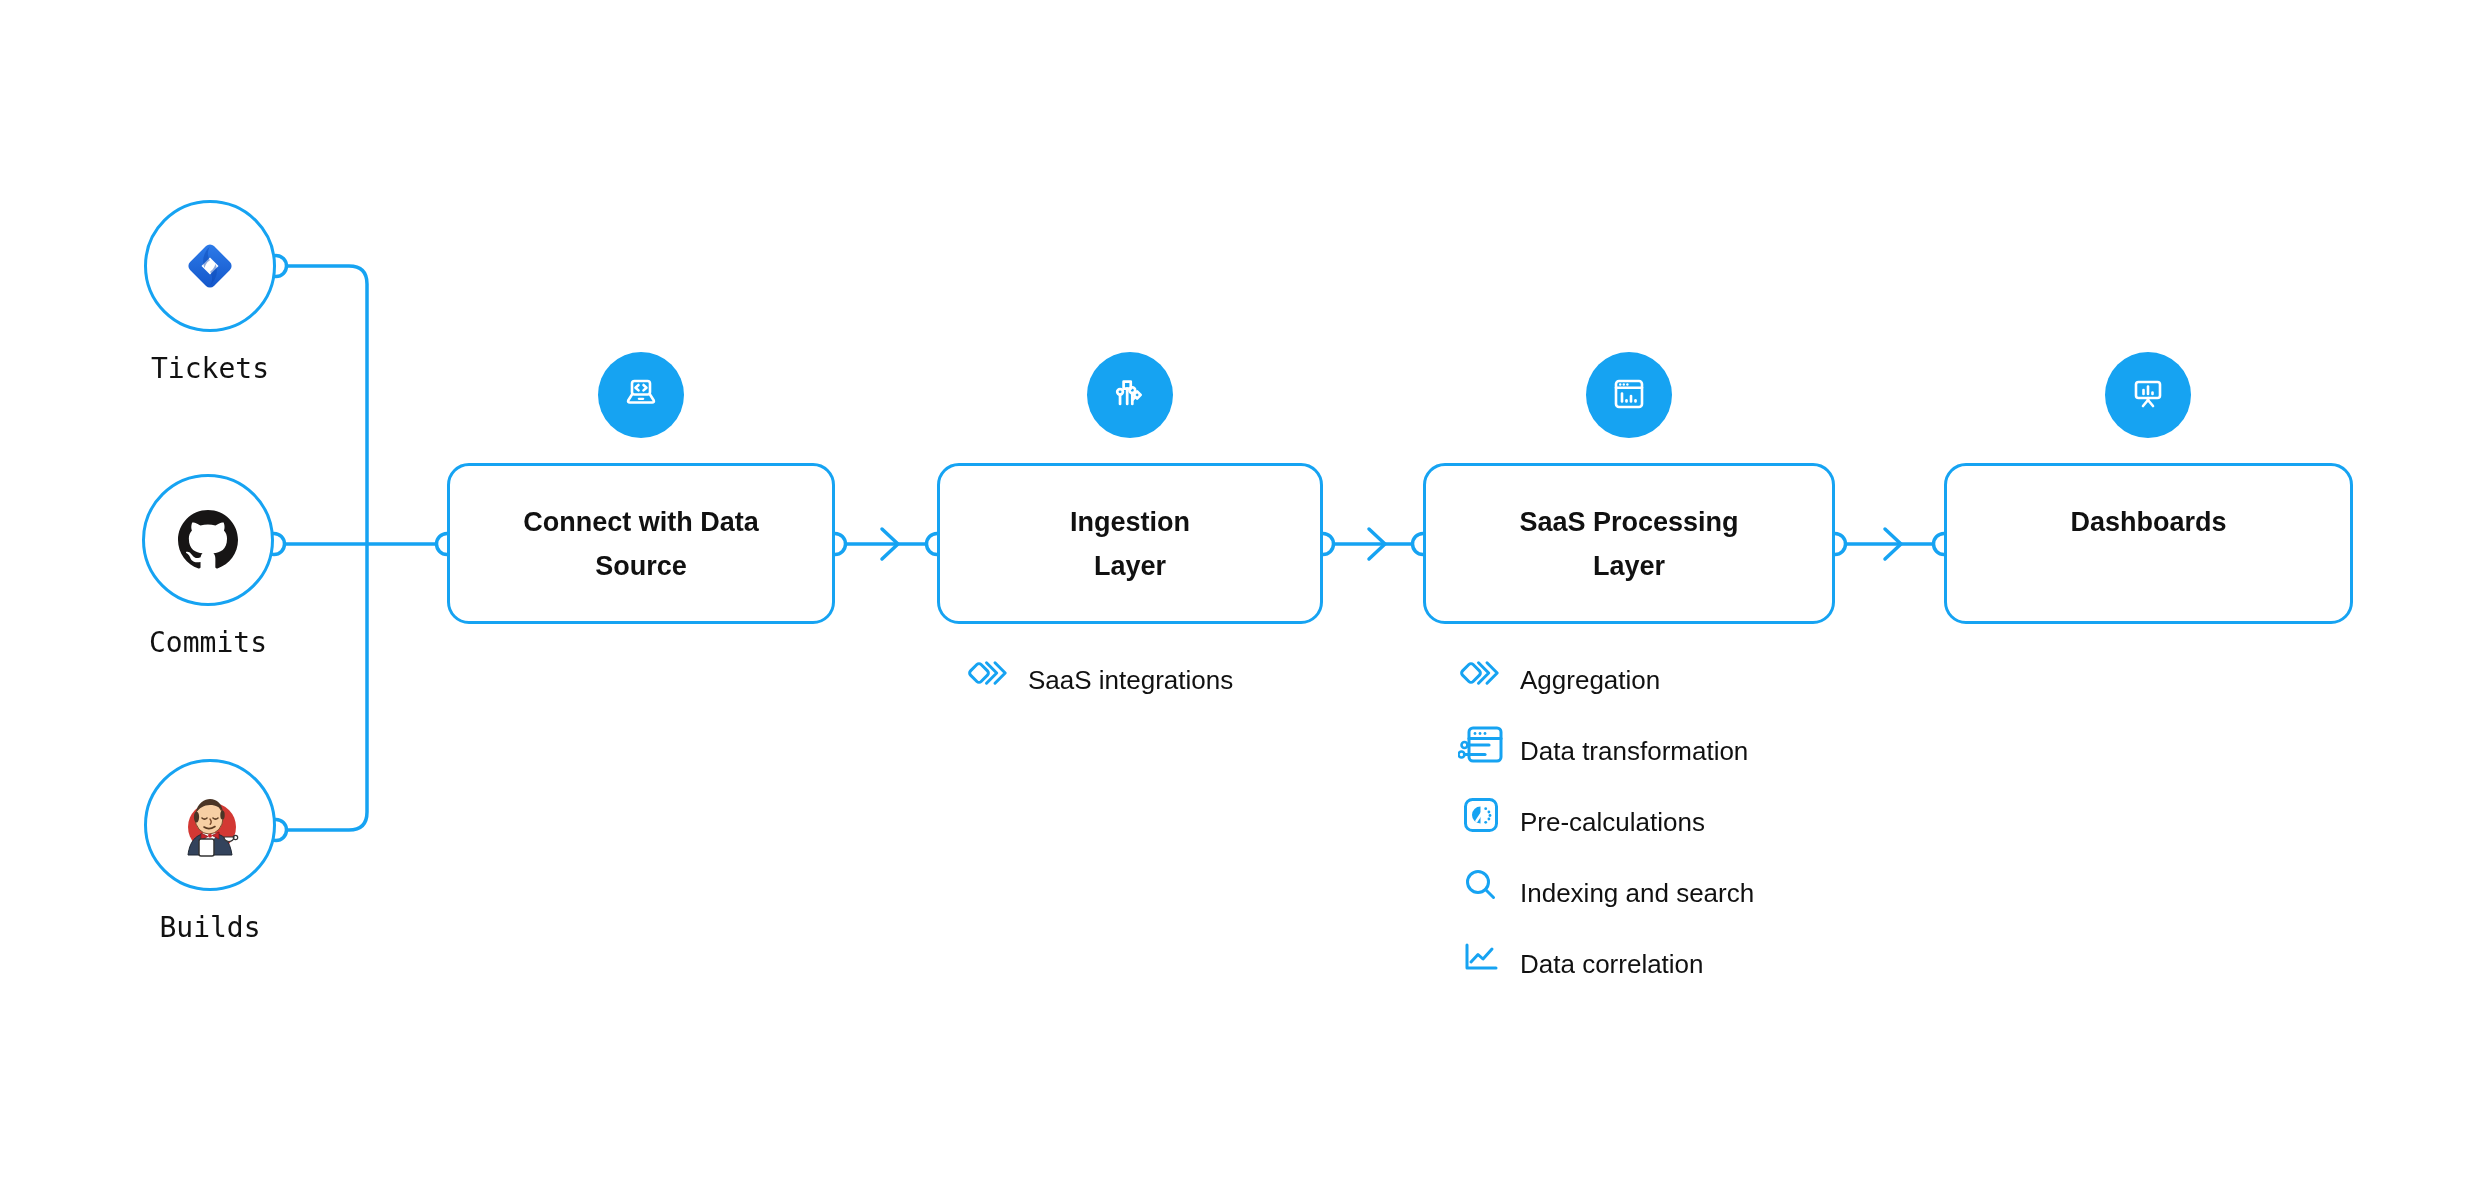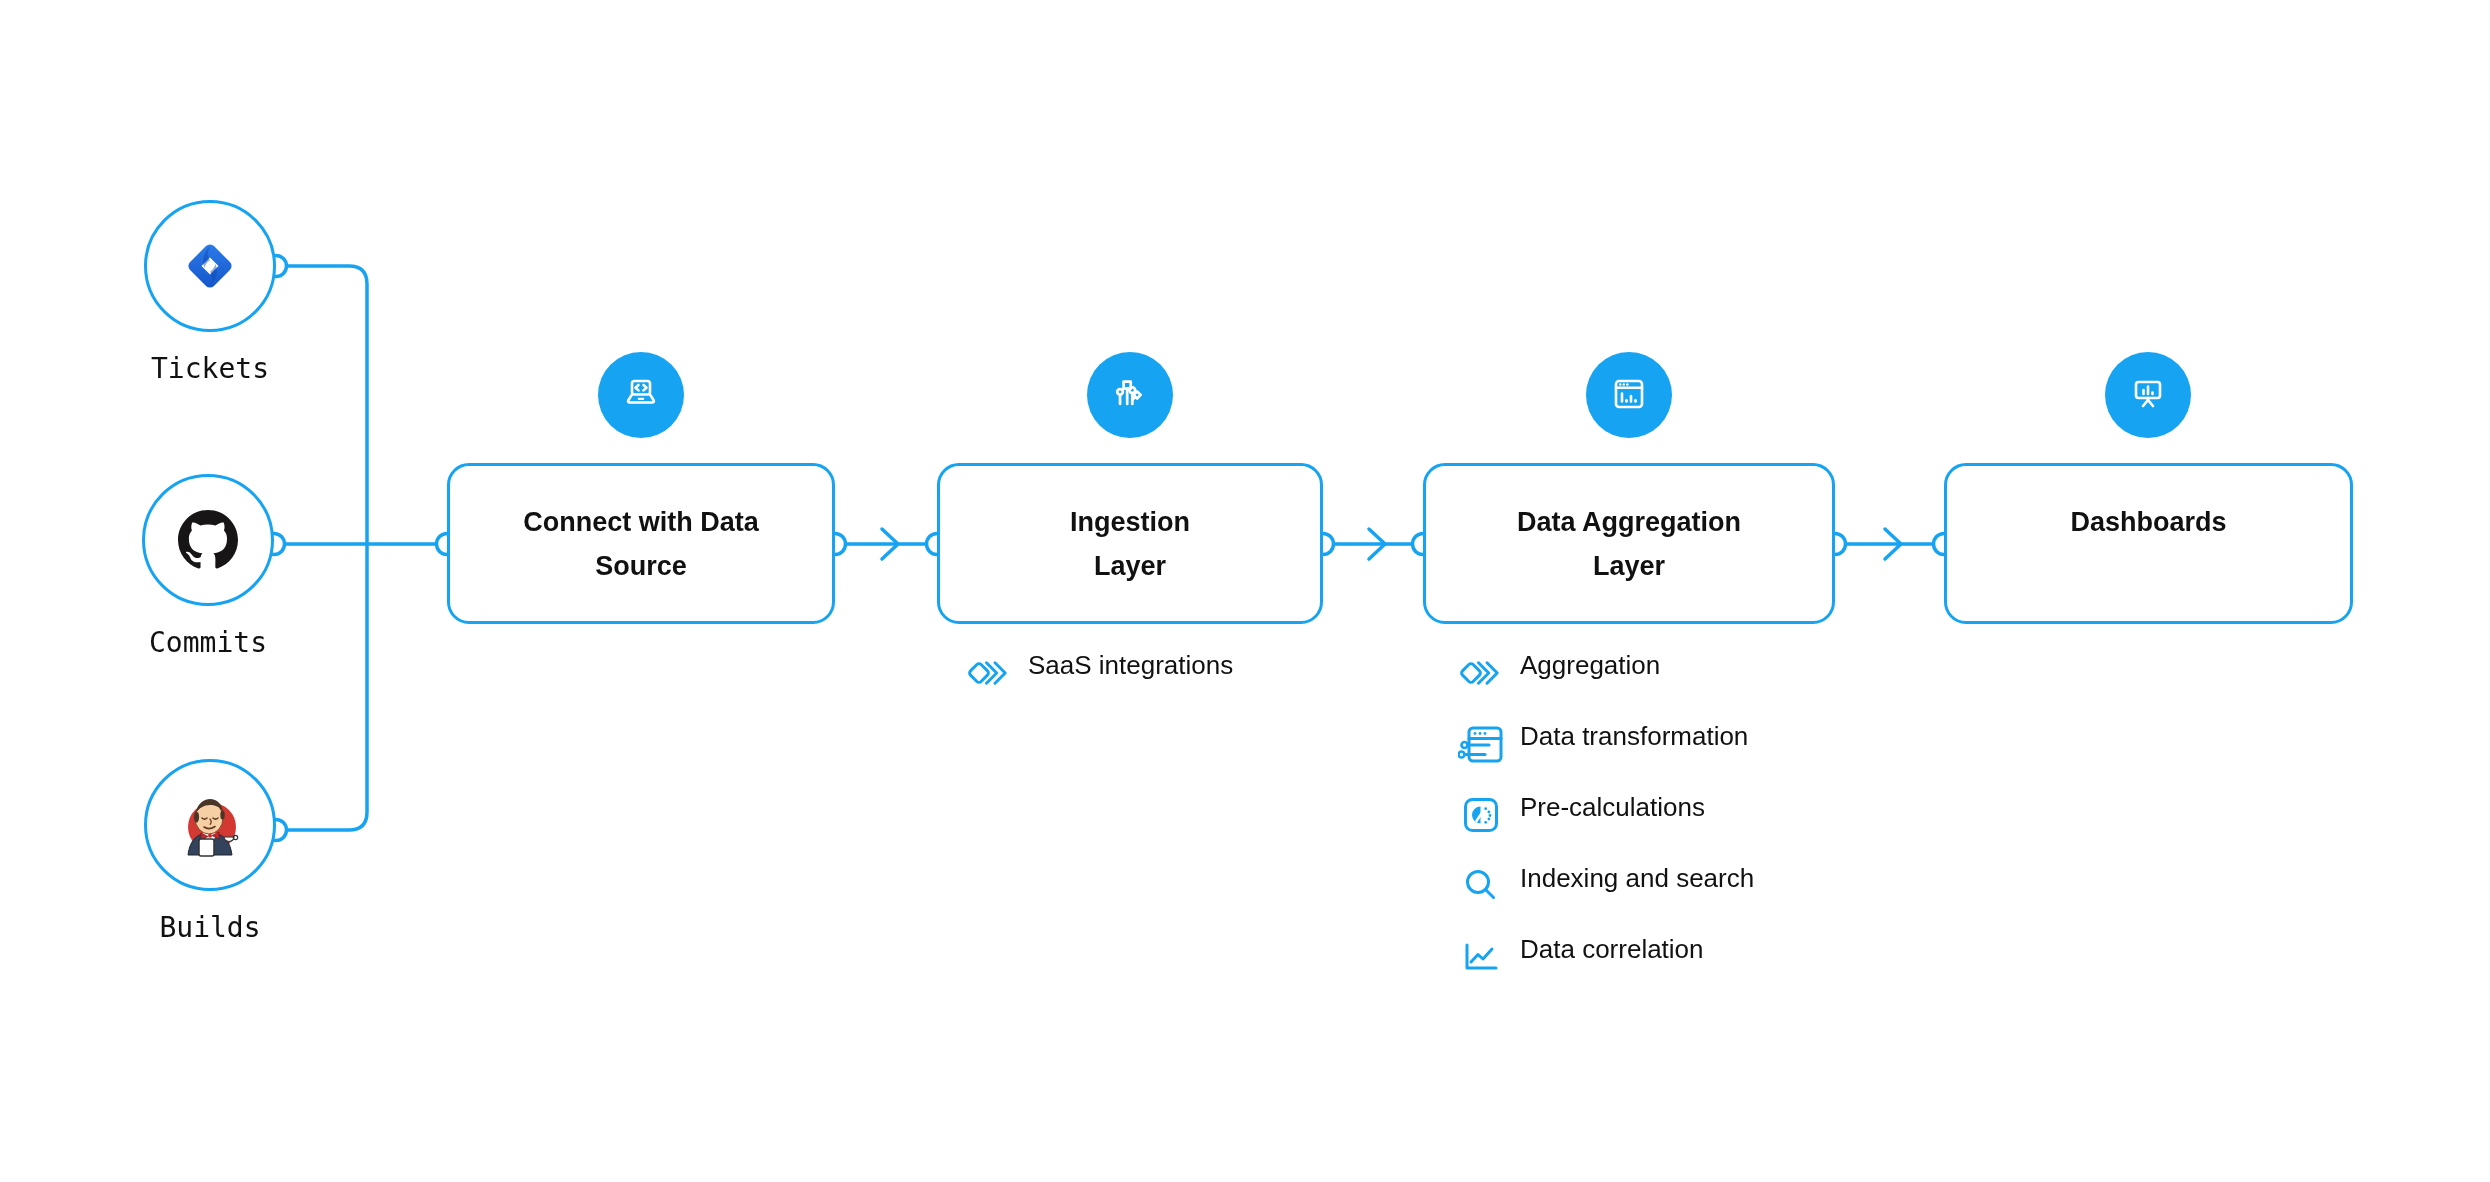--- a/index.html
+++ b/index.html
@@ -39,21 +39,21 @@
     border-radius:22px;background:#fff;}
   .stage-title{font-size:27px;line-height:44px;font-weight:700;text-align:center;
     margin:34px auto 0 auto;color:var(--ink);}
   .s1 .stage-title{max-width:250px;}
   .s2 .stage-title{max-width:190px;}
   .s3 .stage-title{max-width:290px;}
   .s4 .stage-title{max-width:370px;}
 
   
   .feature-list{position:absolute;}
-  .feature-row{display:flex;align-items:flex-start;height:46px;margin-bottom:25px;}
+  .feature-row{display:flex;align-items:flex-end;height:46px;margin-bottom:25px;}
   .feature-ico{width:46px;height:46px;display:flex;align-items:center;justify-content:center;flex:0 0 46px;}
   .fi{stroke:var(--accent);fill:none;stroke-width:3;stroke-linecap:round;stroke-linejoin:round;}
   .fi-fill{fill:var(--accent);stroke:none;}
   .feature-label{font-size:26px;color:var(--ink);margin-left:16px;white-space:nowrap;}
 </style>
 </head>
 <body>
 
 <div class="canvas">
 
@@ -180,21 +180,21 @@
     </svg>
   </div>
 
   <div class="stage-box s1" style="left:447px;width:388px">
     <div class="stage-title">Connect with Data Source</div>
   </div>
   <div class="stage-box s2" style="left:937px;width:386px">
     <div class="stage-title">Ingestion Layer</div>
   </div>
   <div class="stage-box s3" style="left:1423px;width:412px">
-    <div class="stage-title">Data Aggregation Layer</div>
+    <div class="stage-title">SaaS Processing Layer</div>
   </div>
   <div class="stage-box s4" style="left:1944px;width:409px">
     <div class="stage-title">Dashboards</div>
   </div>
 
   <div class="feature-list" style="left:966px;top:650px">
     <div class="feature-row">
       <span class="feature-ico">
         <svg width="46" height="34" viewBox="0 0 46 34">
           <g transform="rotate(45 13 17)">

